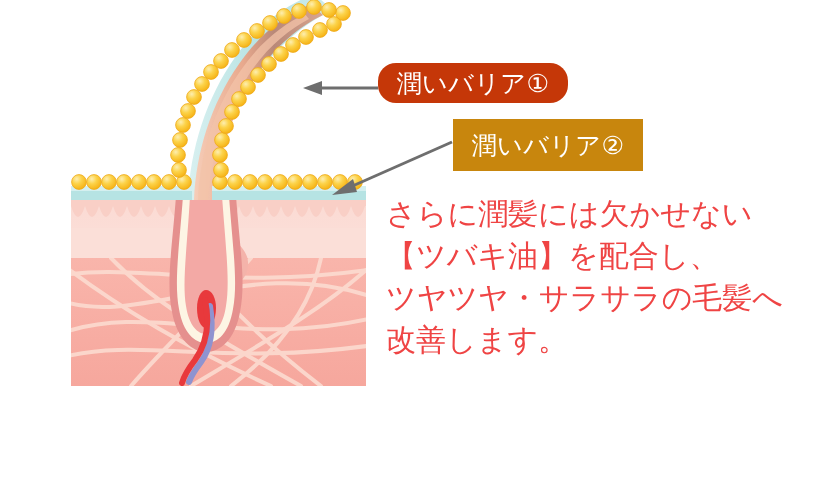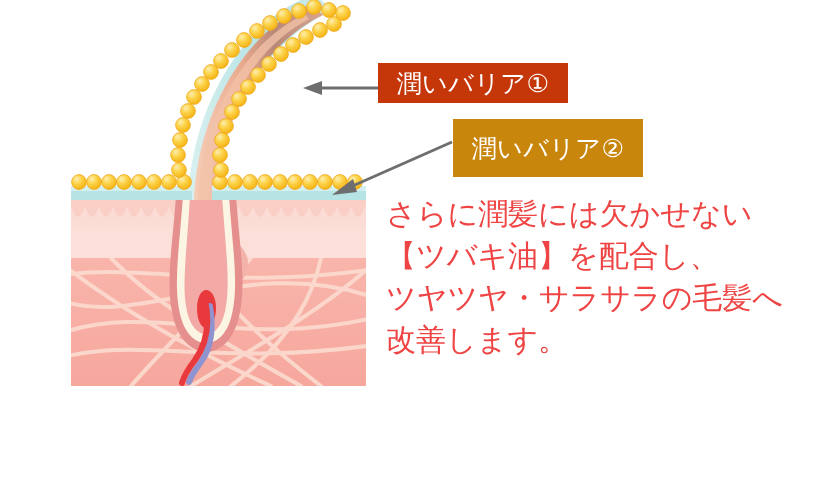--- a/index.html
+++ b/index.html
@@ -31,24 +31,25 @@
     display:flex;
     align-items:center;
     justify-content:center;
     box-sizing:border-box;
   }
   #callout1{
     left:378px; top:63px;
     width:190px; height:40px;
     background:#c53708;
     padding:0 12px;
+    border-radius:18px;
   }
   #callout2{
     left:453px; top:119px;
-    width:190px; height:58px;
+    width:190px; height:52px;
     background:#c8860d;
     padding:0 12px;
   }
 
   
   #leaders{
     position:absolute;left:0;top:0;width:840px;height:486px;
     pointer-events:none;
   }
 

